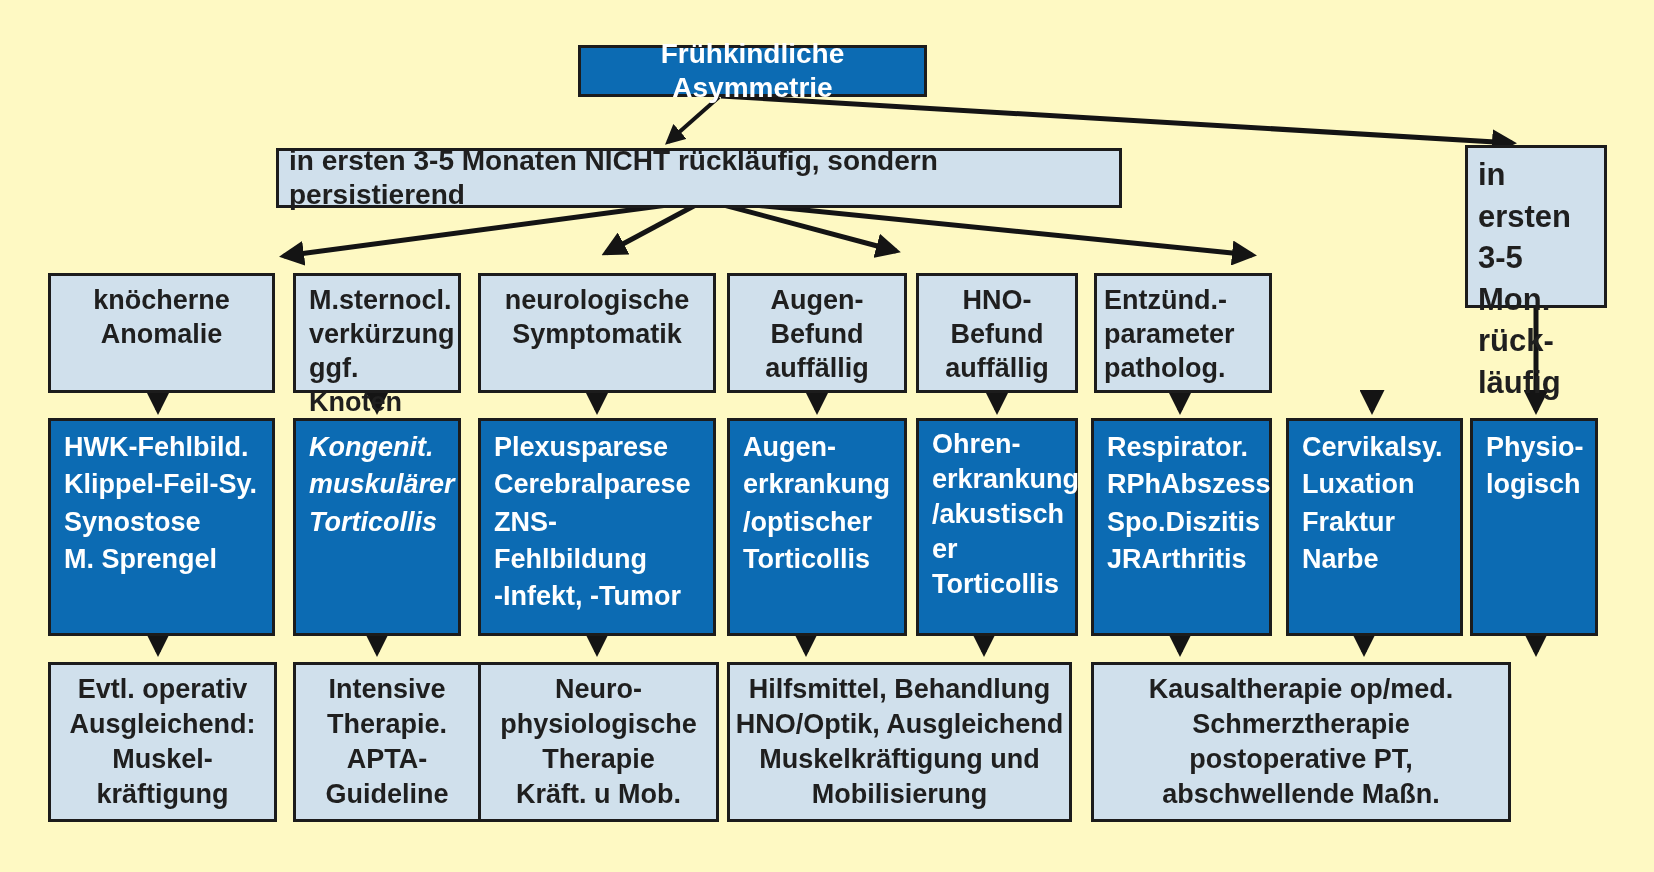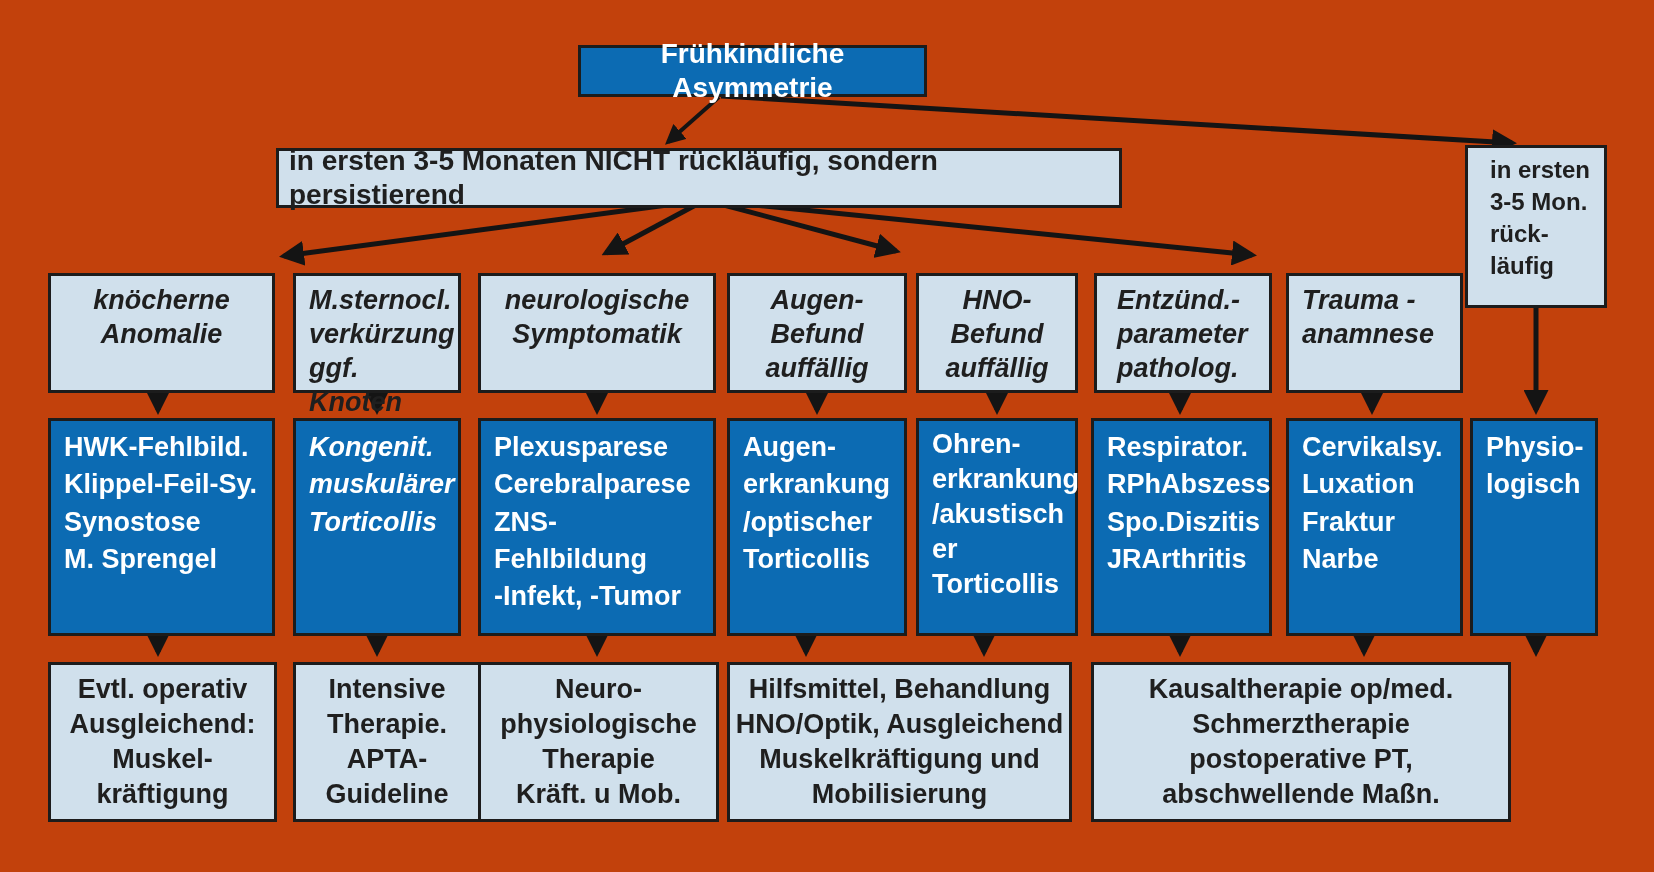--- a/index.html
+++ b/index.html
@@ -4,21 +4,21 @@
 <style>
   html,body{margin:0;padding:0;}
   body{
     font-family:"Liberation Sans", sans-serif;
     background:#b8cfdf;
   }
   #stage{
     position:relative;
     width:1654px;
     height:872px;
-    background:#c2410c;
+    background:#fef9c3;
     overflow:hidden;
   }
   .box{
     position:absolute;
     box-sizing:border-box;
     border:3px solid #1c1c1c;
     color:#1f1f1f;
     font-weight:bold;
     white-space:pre-line;
     line-height:1.22;
@@ -33,23 +33,23 @@
   .title-box{
     left:578px; top:45px; width:349px; height:52px;
     font-size:28px; color:#fff; background:#0c6bb3;
   }
   .persist-box{
     left:276px; top:148px; width:846px; height:60px;
     font-size:28px; padding-left:10px; justify-content:flex-start; text-align:left;
   }
   .regress-box{
     left:1465px; top:145px; width:142px; height:163px;
-    font-size:24px; line-height:1.34; padding:6px 4px 0 22px;
+    font-size:31px; line-height:1.34; padding:6px 4px 0 10px;
   }
-  .finding{ top:273px; height:120px; font-size:27px; line-height:1.26; padding-top:7px;font-style:italic; }
+  .finding{ top:273px; height:120px; font-size:27px; line-height:1.26; padding-top:7px; }
   .diag{ top:418px; height:218px; font-size:27px; line-height:1.38; padding:8px 6px 0 13px; }
   .therapy{ top:662px; height:160px; font-size:27px; line-height:1.3; }
   .pl{ padding-left:13px; padding-right:4px; }
 </style>
 </head>
 <body>
 
 <div id="stage">
 
   <svg width="1654" height="872" style="position:absolute;left:0;top:0;pointer-events:none;" viewBox="0 0 1654 872">
@@ -101,25 +101,23 @@
 verkürzung
 ggf. Knoten</div>
   <div class="box light finding center" style="left:478px;width:238px;">neurologische
 Symptomatik</div>
   <div class="box light finding center" style="left:727px;width:180px;">Augen-
 Befund
 auffällig</div>
   <div class="box light finding center" style="left:916px;width:162px;">HNO-
 Befund
 auffällig</div>
-  <div class="box light finding pl" style="left:1094px;width:178px;padding-left:20px;">Entzünd.-
+  <div class="box light finding pl" style="left:1094px;width:178px;padding-left:7px;">Entzünd.-
 parameter
 patholog.</div>
-  <div class="box light finding pl" style="left:1286px;width:177px;">Trauma -
-anamnese</div>
 
   <div class="box blue diag" style="left:48px;width:227px;">HWK-Fehlbild.
 Klippel-Feil-Sy.
 Synostose
 M. Sprengel</div>
   <div class="box blue diag" style="left:293px;width:168px;font-style:italic;">Kongenit.
 muskulärer
 Torticollis</div>
   <div class="box blue diag" style="left:478px;width:238px;">Plexusparese
 Cerebralparese

